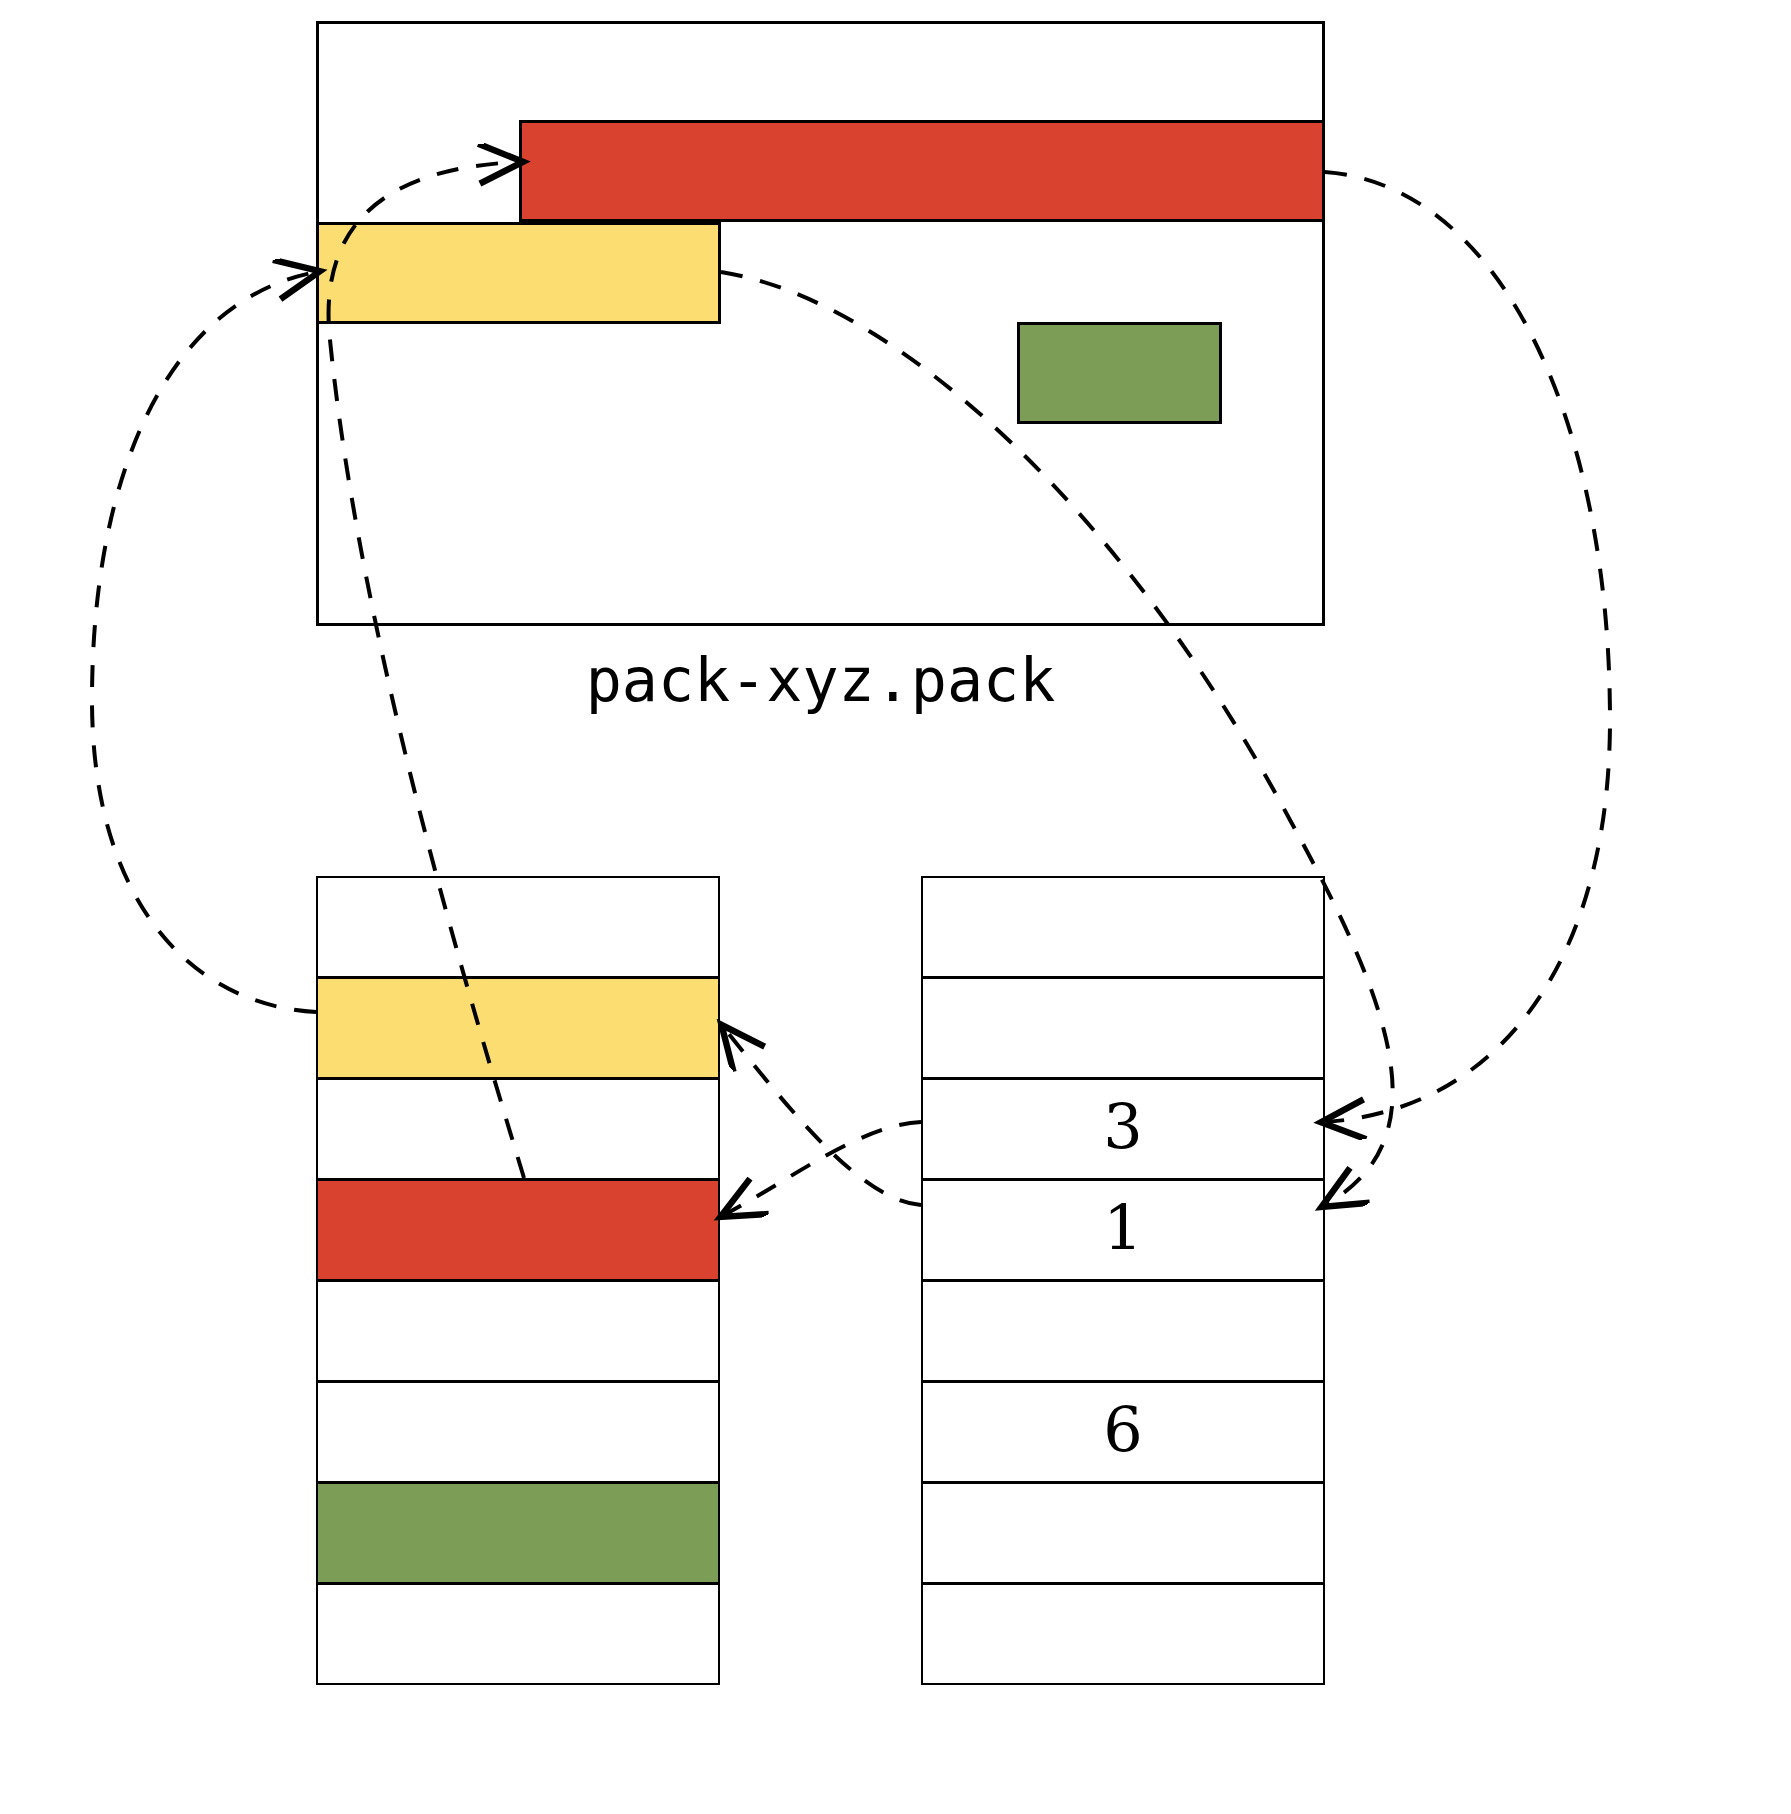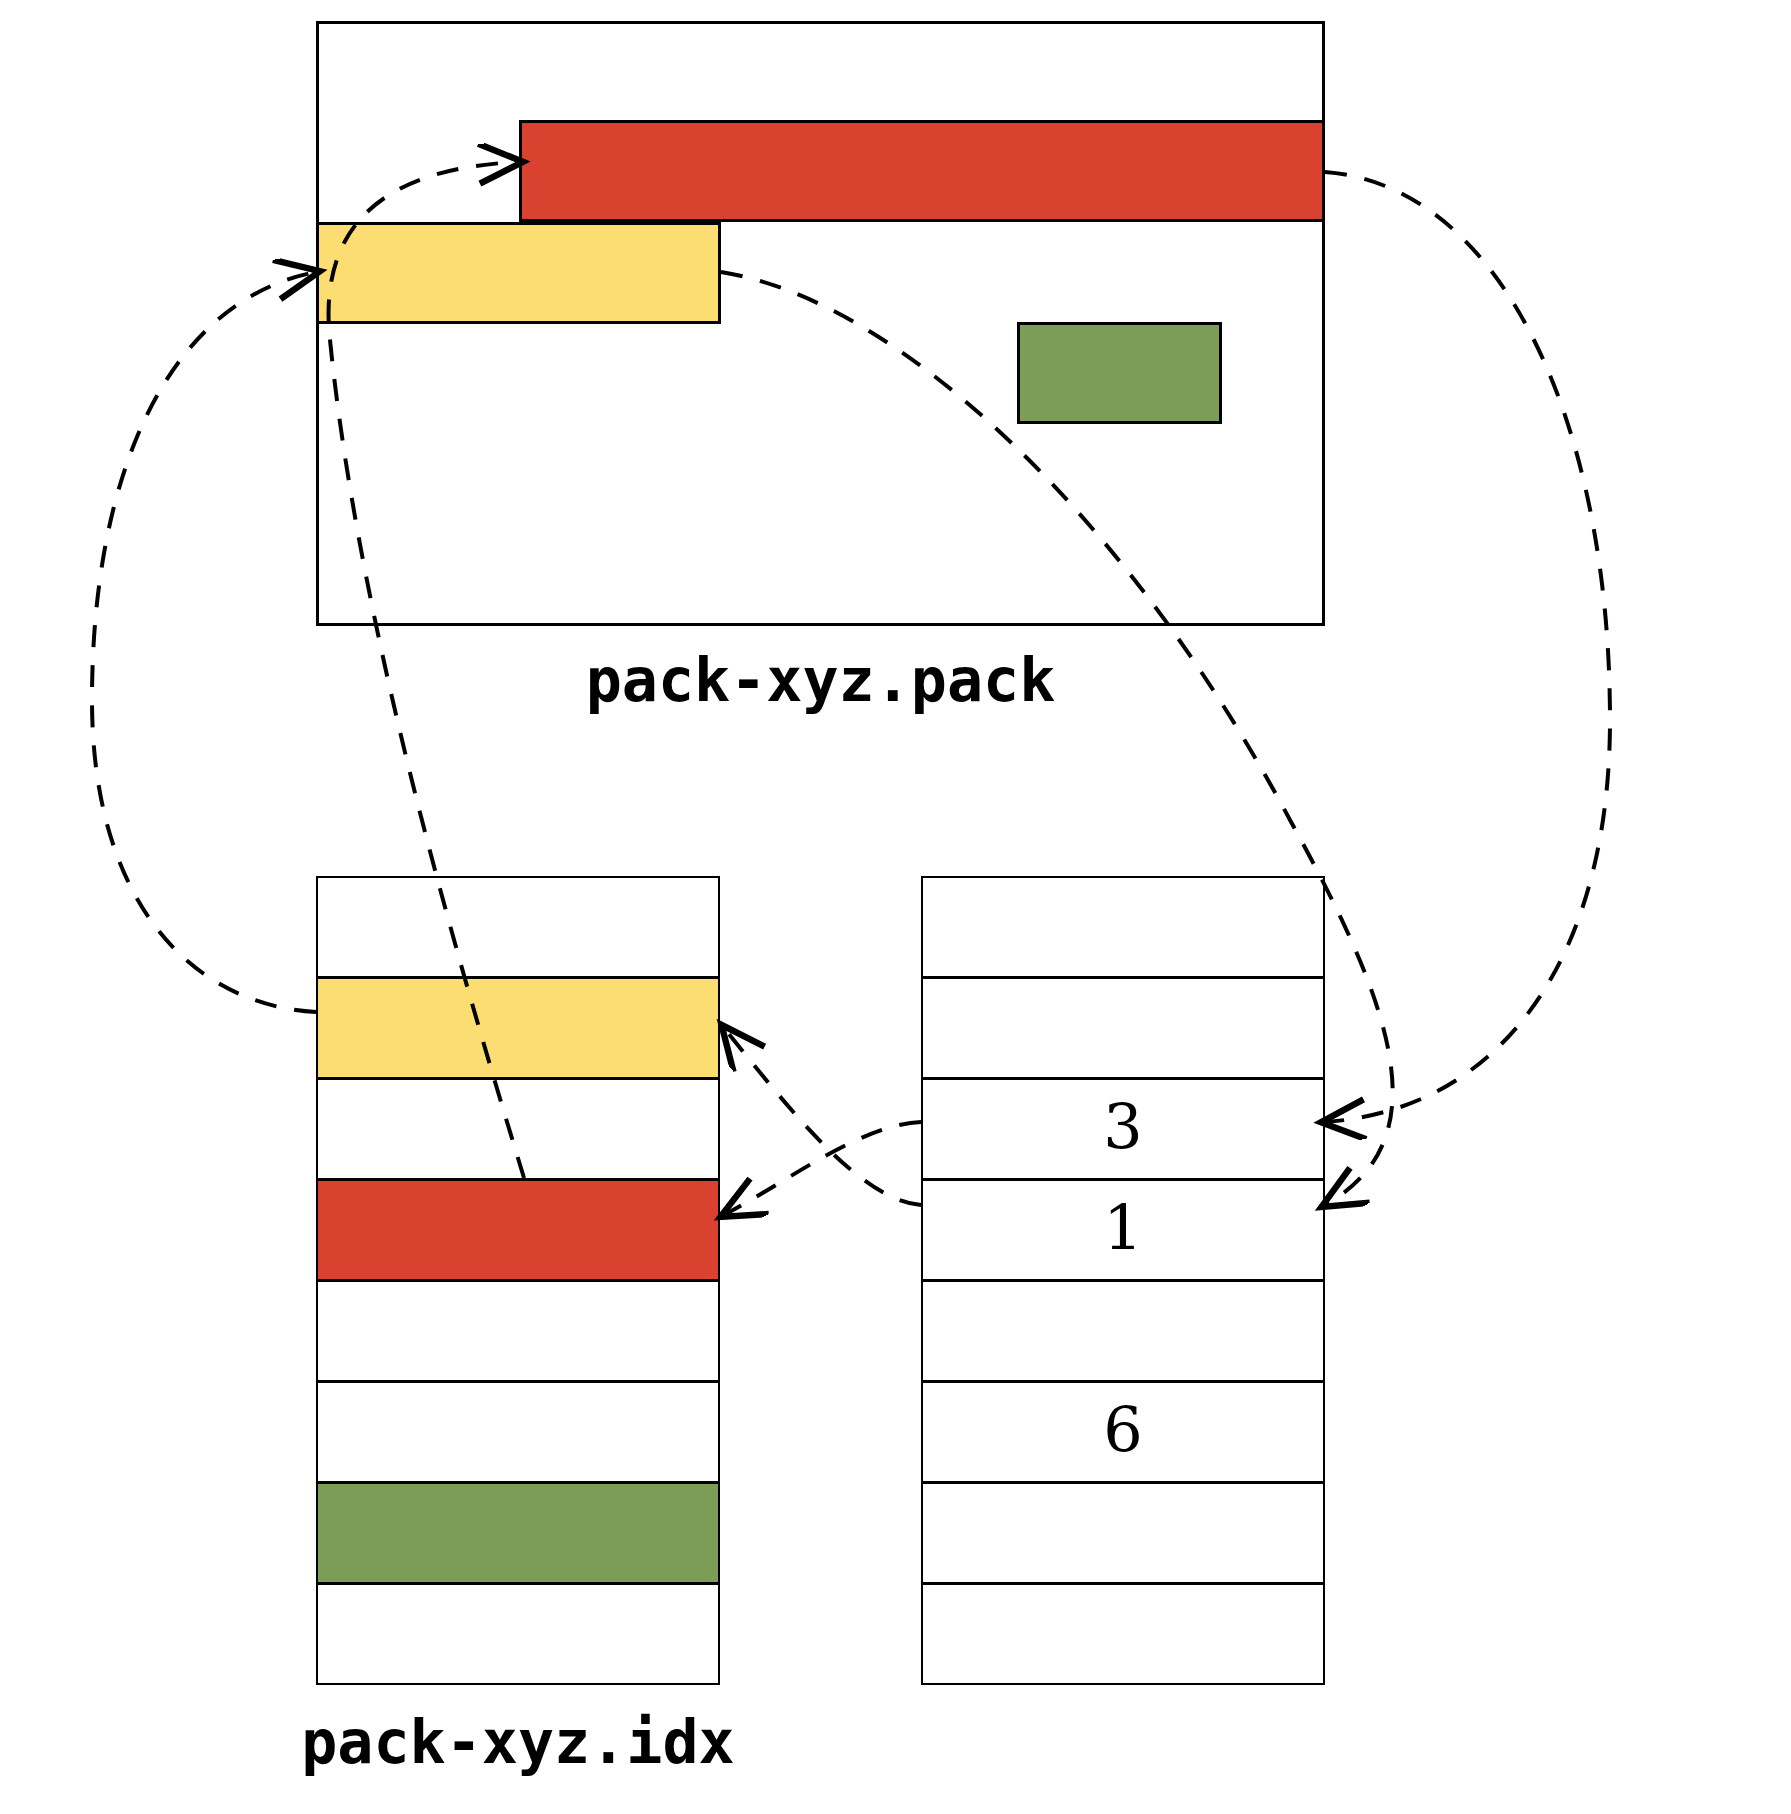--- a/index.html
+++ b/index.html
@@ -53,21 +53,20 @@
     top: -2px;
   }
   .caption {
     position: absolute;
     font-family: "DejaVu Sans Mono", monospace;
     font-size: 60px;
     line-height: 1;
     color: #000000;
     white-space: nowrap;
     text-align: center;
-    font-weight: bold;
   }
 </style>
 </head>
 <body>
 
 <div id="stage">
 
   <div class="box" style="left:316px; top:21px; width:1009px; height:605px;"></div>
 
   <div class="seg" style="left:519px; top:120px; width:806px; height:102px; background:#d9422f;"></div>
@@ -98,21 +97,20 @@
       <span class="row-val"></span>
     </div>
     <div class="row" style="left:0px; top:606px; width:404px; height:102px; background:#7b9d55;">
       <span class="row-val"></span>
     </div>
     <div class="row" style="left:0px; top:707px; width:404px; height:102px; background:#ffffff;">
       <span class="row-val"></span>
     </div>
   </div>
 
-  <div class="caption" style="left:296px; top:1712px; width:444px;">pack-xyz.idx</div>
 
   <div style="position:absolute; left:921px; top:876px; width:404px; height:807px;">
     <div class="row" style="left:0px; top:0px;   width:404px; height:102px;">
       <span class="row-val"></span>
     </div>
     <div class="row" style="left:0px; top:101px; width:404px; height:102px;">
       <span class="row-val"></span>
     </div>
     <div class="row" style="left:0px; top:202px; width:404px; height:102px;">
       <span class="row-val">3</span>

